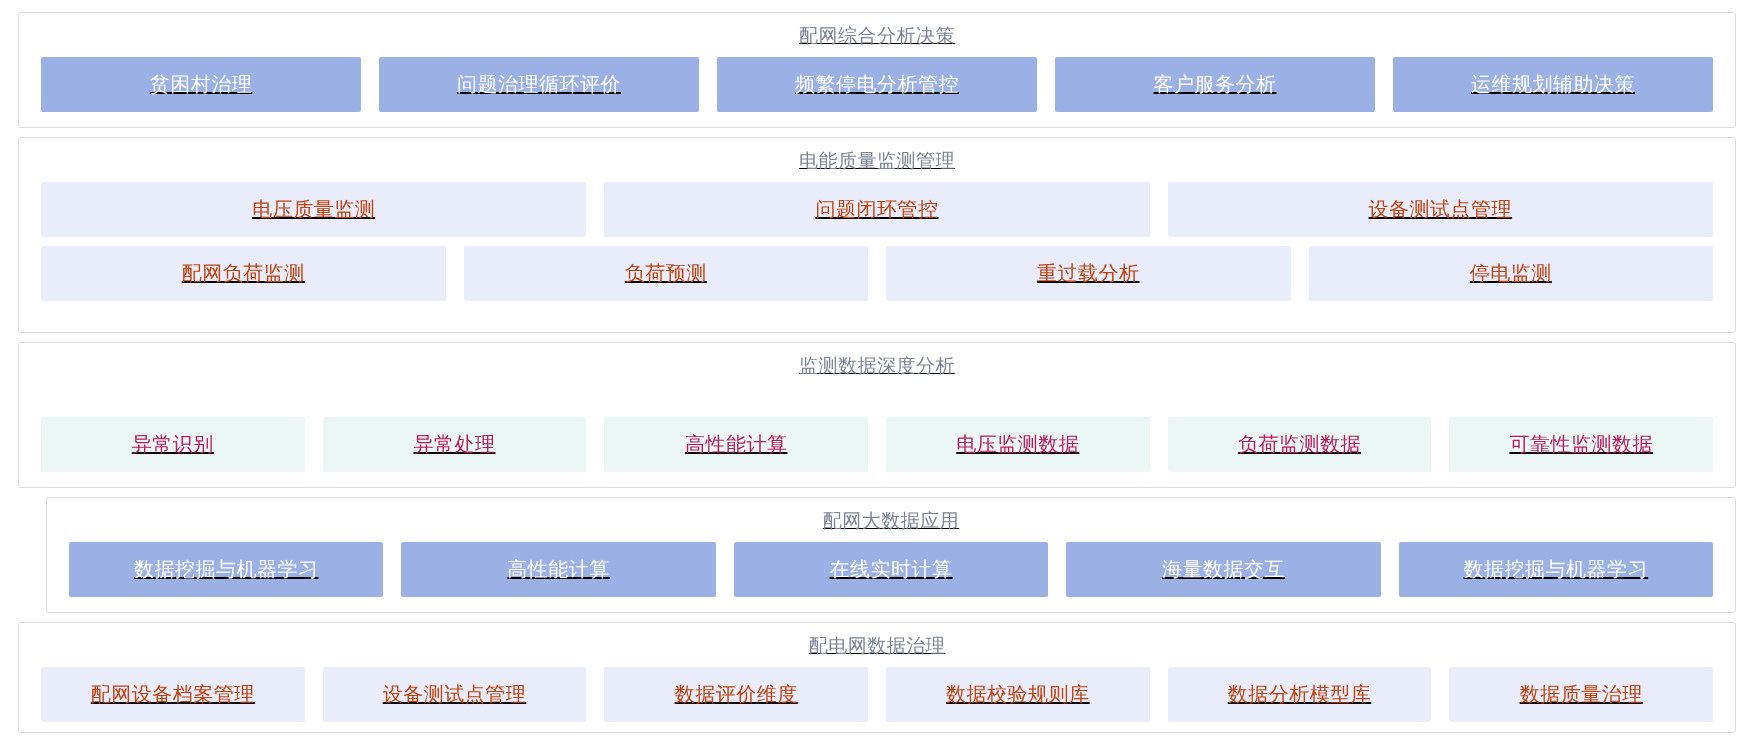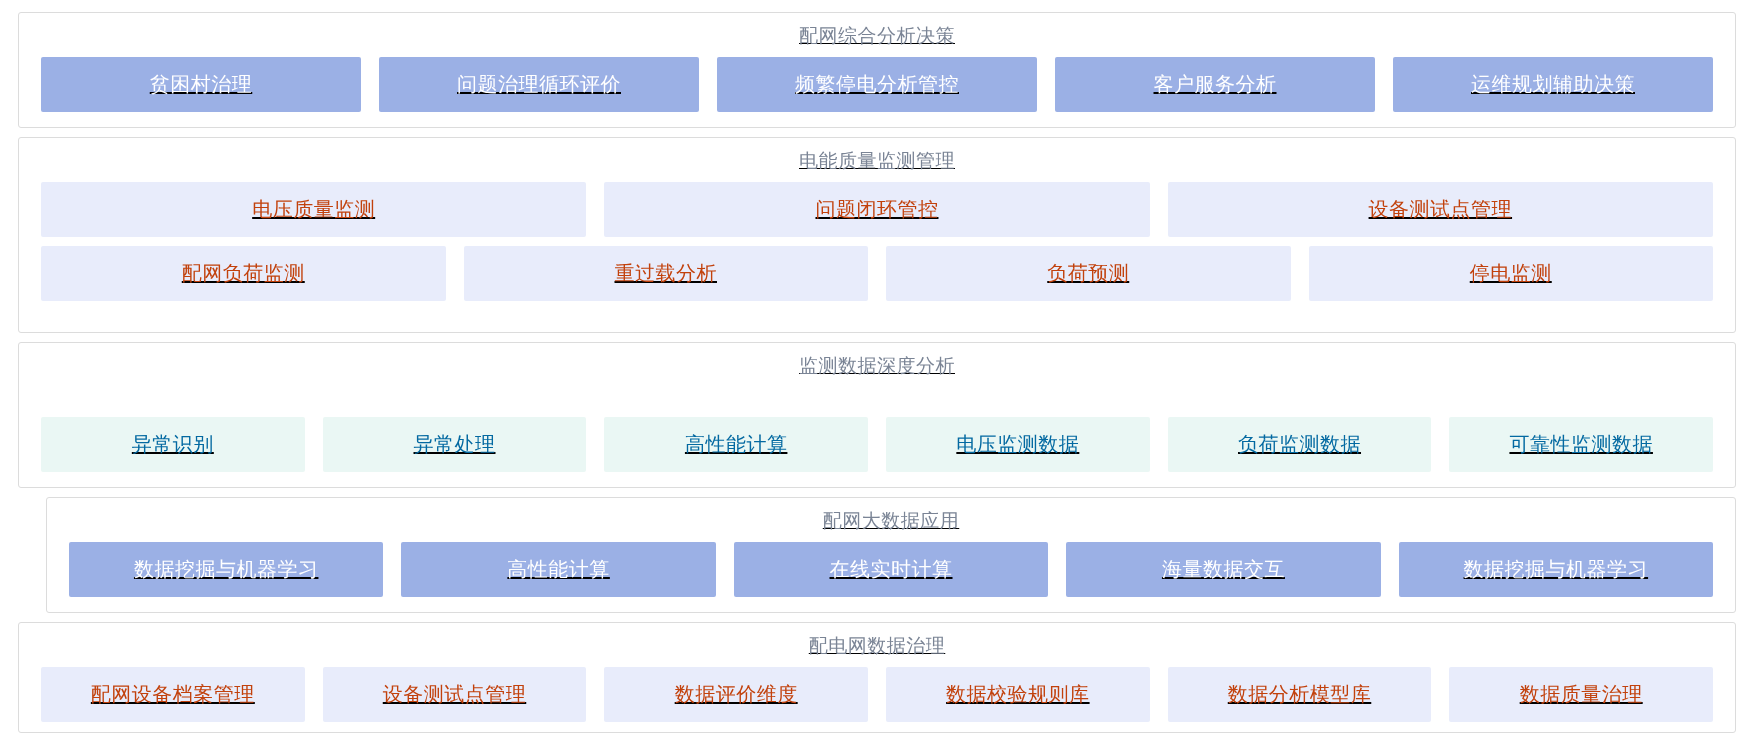--- a/index.html
+++ b/index.html
@@ -64,21 +64,21 @@
   .t-solid{
     background:#9bb0e5;
     color:#ffffff;
   }
   .t-lavender{
     background:#e8ecfb;
     color:#c2410c;
   }
   .t-mint{
     background:#eaf7f4;
-    color:#0369a1;
+    color:#be185d;
   }
   
   .panel-1{padding-bottom:15px;}
   .panel-2{padding-bottom:31px;}
   .panel-3{padding-bottom:15px;gap:30px;}
   .panel-4{padding-bottom:15px;margin-left:28px;}
   .panel-5{padding-bottom:10px;}
 </style>
 </head>
 <body>
@@ -96,22 +96,22 @@
     </div>
     <div class="panel panel-2">
       <div class="panel-title">电能质量监测管理</div>
       <div class="tile-row">
         <div class="tile t-lavender">电压质量监测</div>
         <div class="tile t-lavender">问题闭环管控</div>
         <div class="tile t-lavender">设备测试点管理</div>
       </div>
       <div class="tile-row">
         <div class="tile t-lavender">配网负荷监测</div>
+        <div class="tile t-lavender">负荷预测</div>
         <div class="tile t-lavender">重过载分析</div>
-        <div class="tile t-lavender">负荷预测</div>
         <div class="tile t-lavender">停电监测</div>
       </div>
     </div>
     <div class="panel panel-3">
       <div class="panel-title">监测数据深度分析</div>
       <div class="tile-row">
         <div class="tile t-mint">异常识别</div>
         <div class="tile t-mint">异常处理</div>
         <div class="tile t-mint">高性能计算</div>
         <div class="tile t-mint">电压监测数据</div>

